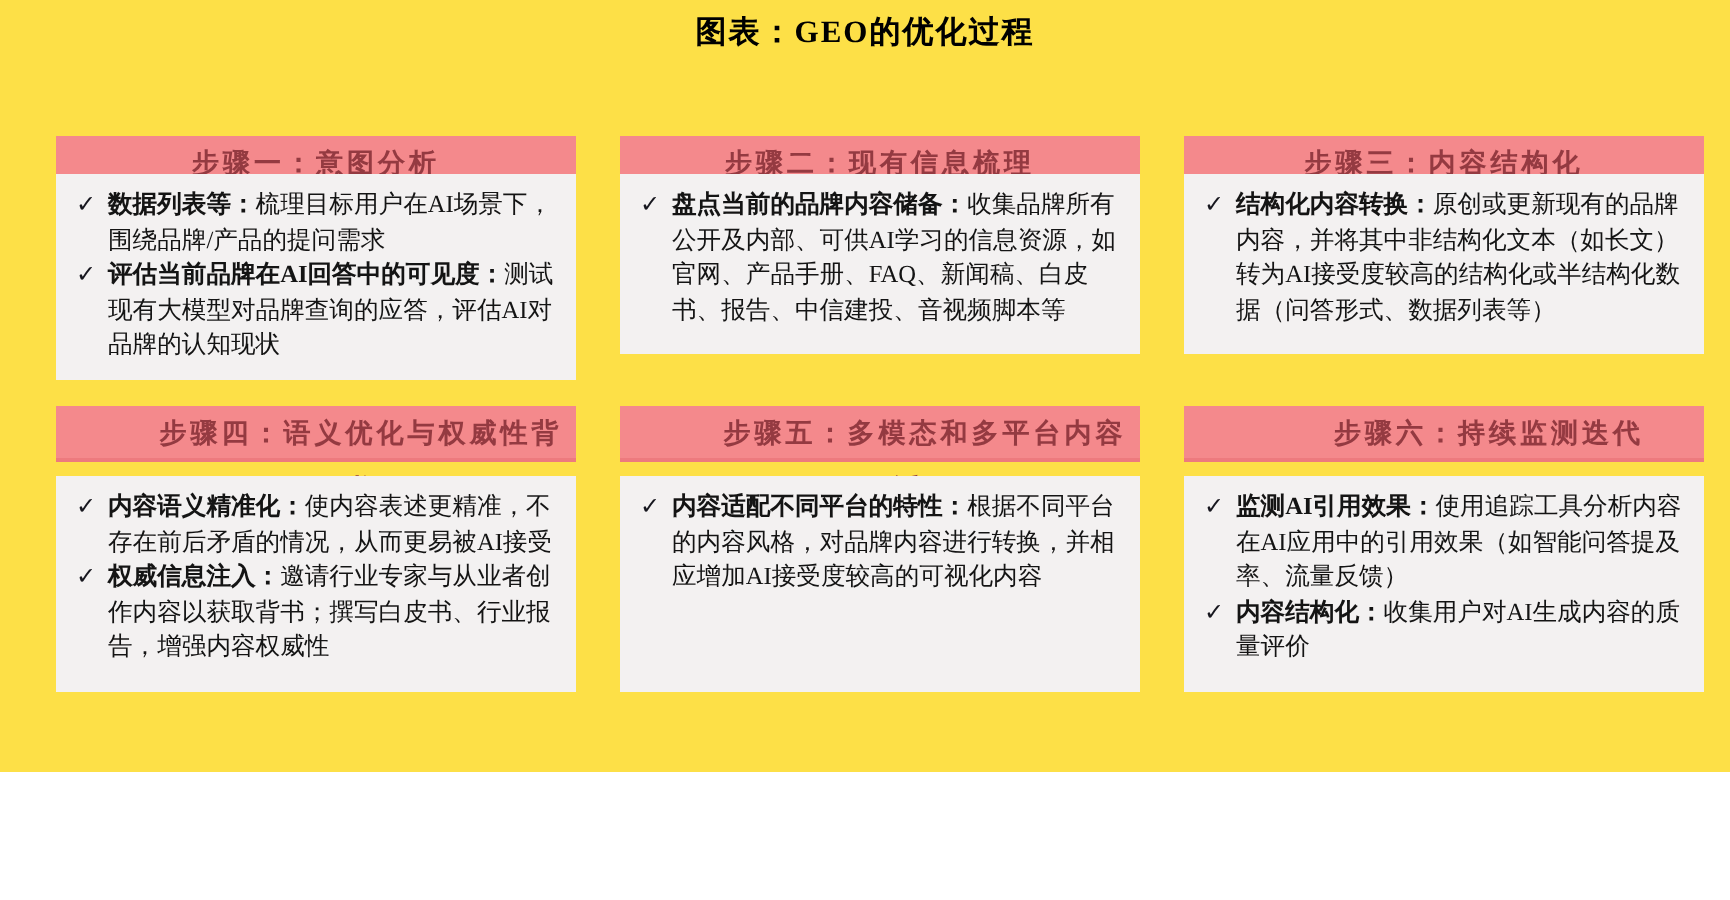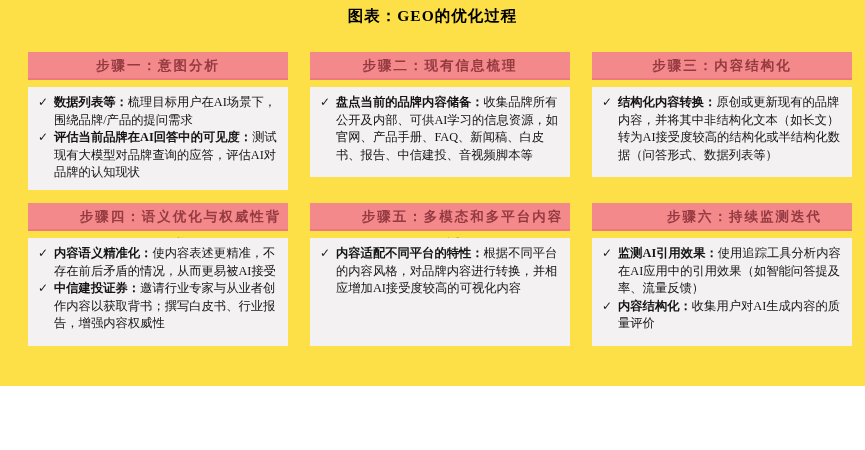--- a/index.html
+++ b/index.html
@@ -6,21 +6,21 @@
   .page{
     position:relative;width:865px;height:386px;background:#fde047;overflow:hidden;
     font-family:"Liberation Serif","DejaVu Serif",serif;color:#111;
   }
   .doc-title{
     position:absolute;top:6px;left:0;width:100%;text-align:center;
     font-size:15.5px;font-weight:700;letter-spacing:1px;color:#000;
   }
   .step-card{position:absolute;width:260px;}
   .c0{left:28px;} .c1{left:310px;} .c2{left:592px;}
-  .r0 .step-header{top:52px;} .r0 .step-body{top:87px;min-height:90px;}
+  .r0 .step-header{top:68px;} .r0 .step-body{top:87px;min-height:90px;}
   .r1 .step-header{top:203px;padding-left:45px;} .r1 .step-body{top:238px;min-height:108px;}
   .step-header{
     position:absolute;width:260px;height:28px;line-height:28px;box-sizing:border-box;
     background:#F4898C;color:#943A41;text-align:center;
     font-size:13.5px;font-weight:700;letter-spacing:2px;
     border-bottom:2px solid #ED7A7E;
   }
   .step-body{
     position:absolute;width:260px;box-sizing:border-box;background:#F3F1F1;
     padding:7px 8px 8px 9px;font-size:12.3px;line-height:17.5px;color:#141414;
@@ -91,21 +91,21 @@
     </div>
   </div>
 
   <div class="step-card c0 r1">
     <div class="step-header">步骤四：语义优化与权威性背书</div>
     <div class="step-body">
       <div class="bullet">
         <span class="check">✓</span><span class="lead">内容语义精准化：</span><span class="btxt">使内容表述更精准，不存在前后矛盾的情况，从而更易被AI接受</span>
       </div>
       <div class="bullet">
-        <span class="check">✓</span><span class="lead">中信建投证券：</span><span class="btxt">邀请行业专家与从业者创作内容以获取背书；撰写白皮书、行业报告，增强内容权威性</span>
+        <span class="check">✓</span><span class="lead">权威信息注入：</span><span class="btxt">邀请行业专家与从业者创作内容以获取背书；撰写白皮书、行业报告，增强内容权威性</span>
       </div>
     </div>
   </div>
 
   <div class="step-card c1 r1">
     <div class="step-header">步骤五：多模态和多平台内容适配</div>
     <div class="step-body">
       <div class="bullet">
         <span class="check">✓</span><span class="lead">内容适配不同平台的特性：</span><span class="btxt">根据不同平台的内容风格，对品牌内容进行转换，并相应增加AI接受度较高的可视化内容</span>
       </div>

